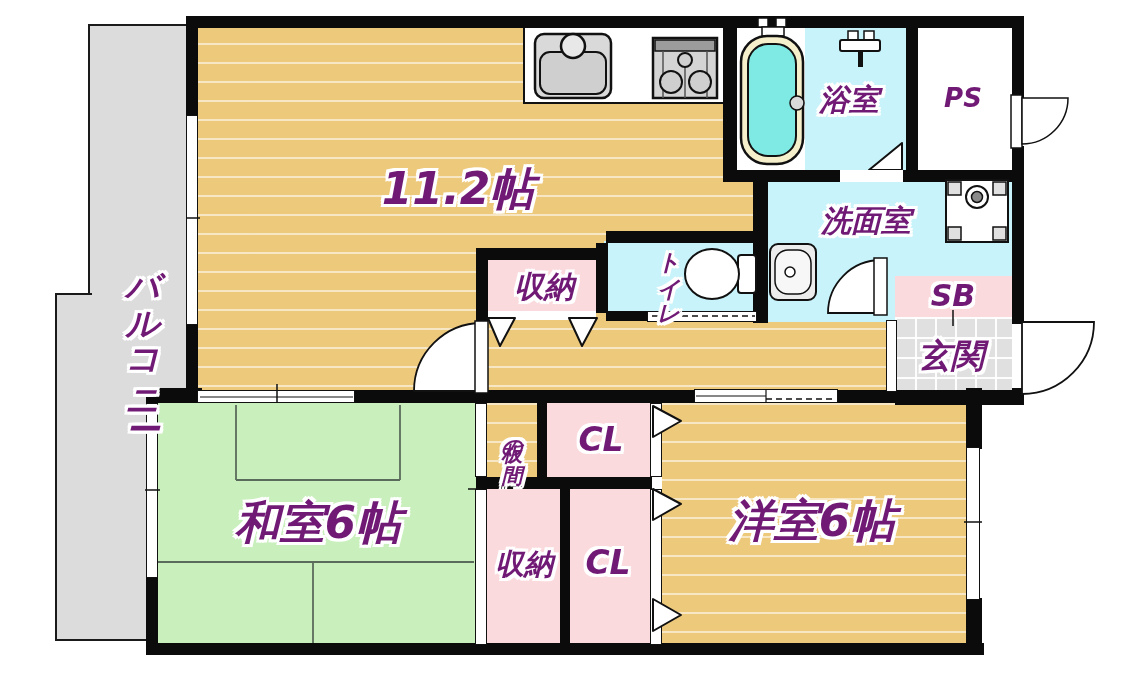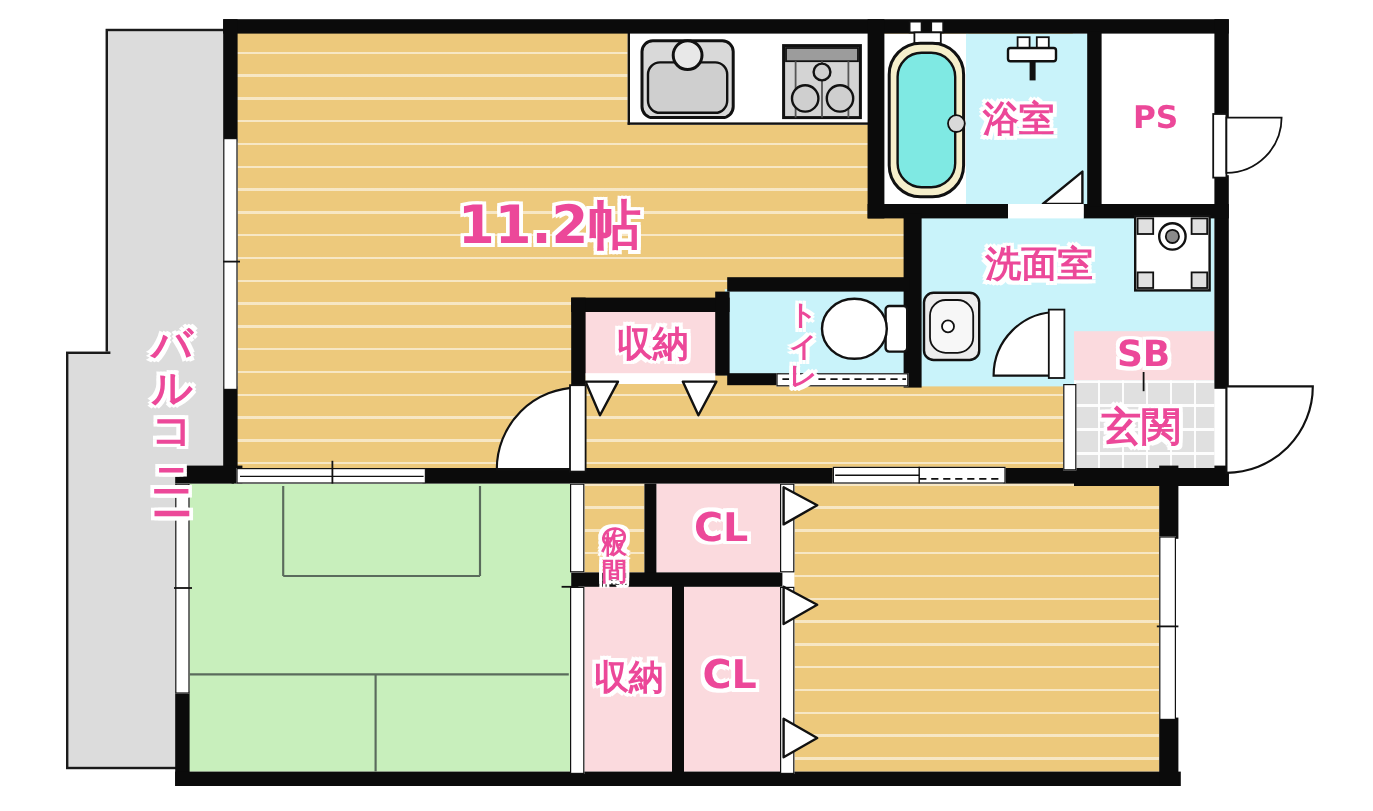--- a/index.html
+++ b/index.html
@@ -17,23 +17,23 @@
         background-image:repeating-linear-gradient(to right,rgba(255,255,255,.95) 0 2px,transparent 2px 20px),
                          repeating-linear-gradient(to bottom,rgba(255,255,255,.95) 0 2px,transparent 2px 20px);}
   .balc{background:#dcdcdc;border:2px solid #1a1a1a;}
   .patch{background:#dcdcdc;}
   
   .wall{background:#0b0b0b;}
   .open{background:#ffffff;}
   .win{background:#ffffff;border:1.5px solid #111;}
   .counter{background:#ffffff;border-left:2px solid #111;border-bottom:2px solid #111;}
   
-  .lbl{position:absolute;transform:translate(-50%,-50%);color:#ec4899;font-weight:700;white-space:nowrap;
+  .lbl{position:absolute;transform:translate(-50%,-50%);color:#701a75;font-weight:700;white-space:nowrap;
        text-shadow:-3px -3px 0 #fff,3px -3px 0 #fff,-3px 3px 0 #fff,3px 3px 0 #fff,
-                   -3px 0 0 #fff,3px 0 0 #fff,0 -3px 0 #fff,0 3px 0 #fff;z-index:40;line-height:1.05;}
+                   -3px 0 0 #fff,3px 0 0 #fff,0 -3px 0 #fff,0 3px 0 #fff;z-index:40;line-height:1.05;font-style:italic;}
   .vert{writing-mode:vertical-rl;text-orientation:upright;letter-spacing:2px;}
   .ldk-wrap{text-align:center;}
   .ldk-line1{font-size:50px;display:block;}
   .ldk-line2{font-size:44px;display:block;margin-top:22px;}
   svg.fixt{position:absolute;left:0;top:0;z-index:30;pointer-events:none;}
   .z10{z-index:10}.z12{z-index:12}.z14{z-index:14}.z20{z-index:20}.z22{z-index:22}
 </style>
 </head>
 <body>
 
@@ -212,16 +212,18 @@
   </div>
   <div class="lbl" style="left:849px;top:100px;font-size:30px;">浴室</div>
   <div class="lbl" style="left:963px;top:99px;font-size:26px;font-weight:600;">PS</div>
   <div class="lbl" style="left:866px;top:221px;font-size:30px;">洗面室</div>
   <div class="lbl vert" style="left:669px;top:275px;font-size:23px;letter-spacing:0;">トイレ</div>
   <div class="lbl" style="left:544px;top:287px;font-size:30px;">収納</div>
   <div class="lbl" style="left:953px;top:296px;font-size:30px;font-weight:600;">SB</div>
   <div class="lbl" style="left:951px;top:356px;font-size:33px;">玄関</div>
   <div class="lbl vert" style="left:512px;top:438px;font-size:21px;letter-spacing:0;">板の間</div>
   <div class="lbl" style="left:601px;top:440px;font-size:33px;font-weight:600;">CL</div>
+  <div class="lbl" style="left:318px;top:523px;font-size:45px;">和室6帖</div>
   <div class="lbl" style="left:524px;top:564px;font-size:29px;">収納</div>
   <div class="lbl" style="left:608px;top:563px;font-size:33px;font-weight:600;">CL</div>
+  <div class="lbl" style="left:812px;top:521px;font-size:45px;">洋室6帖</div>
 
 </div>
 
 </body></html>

